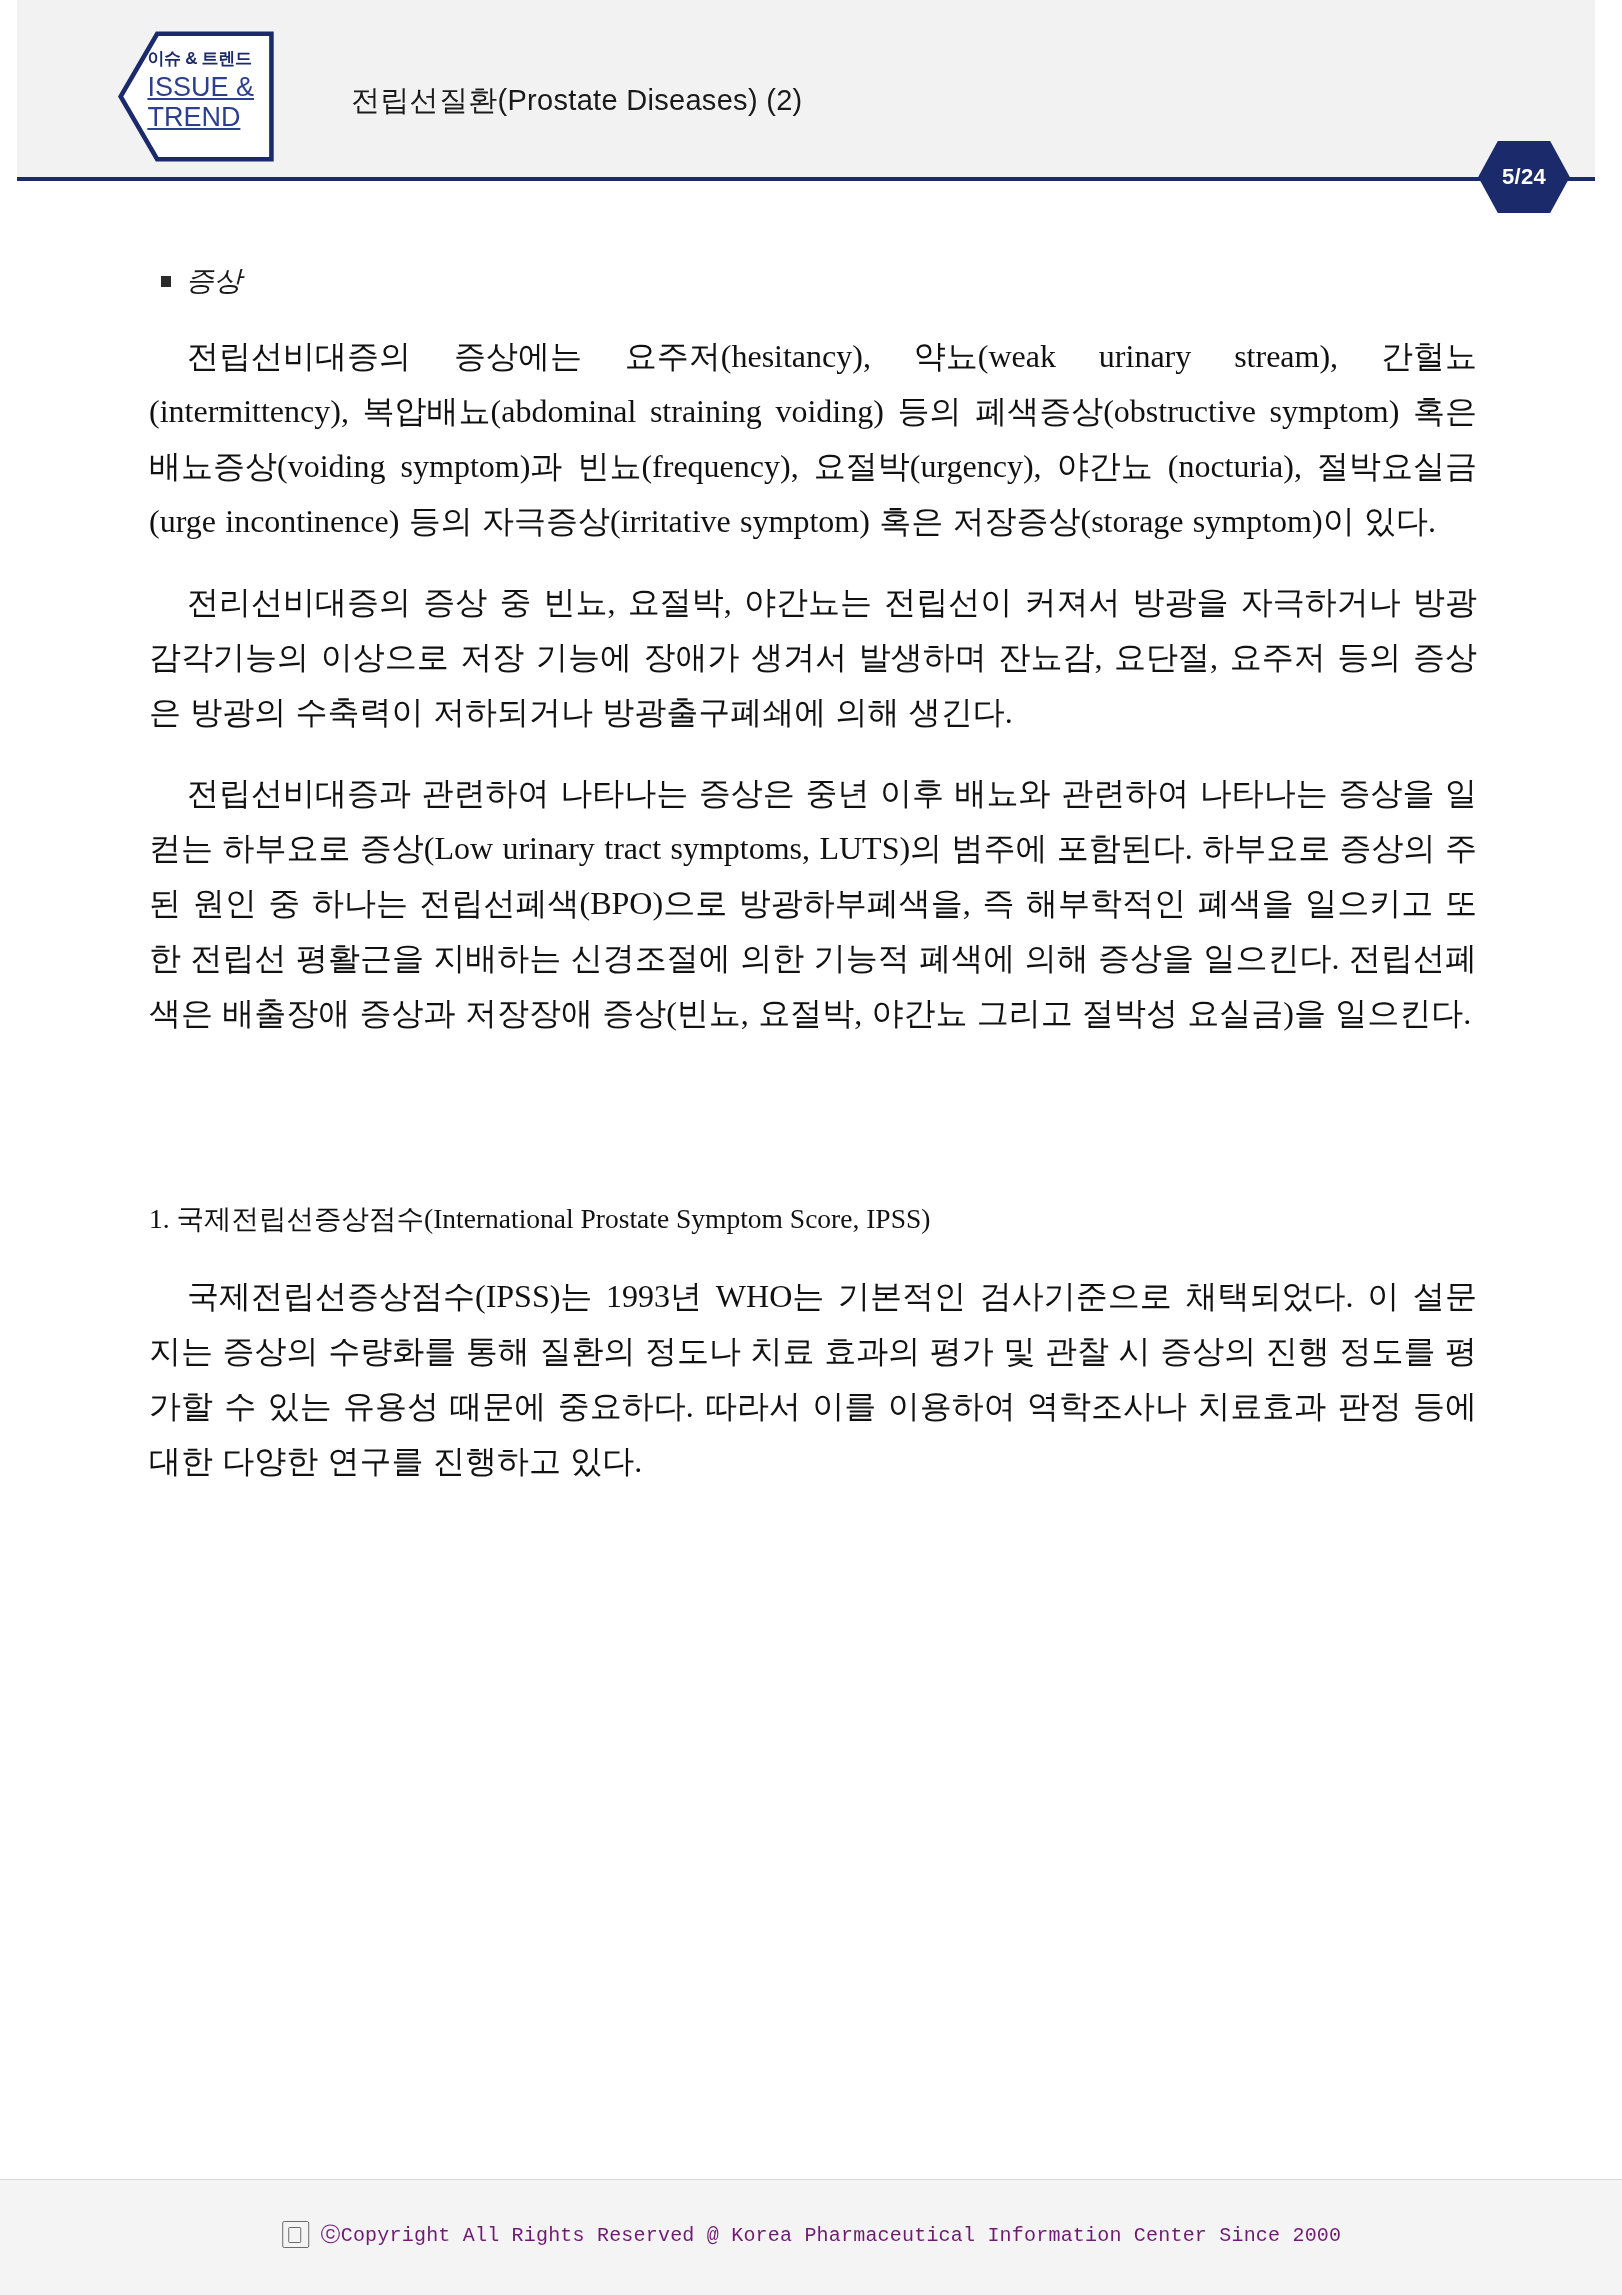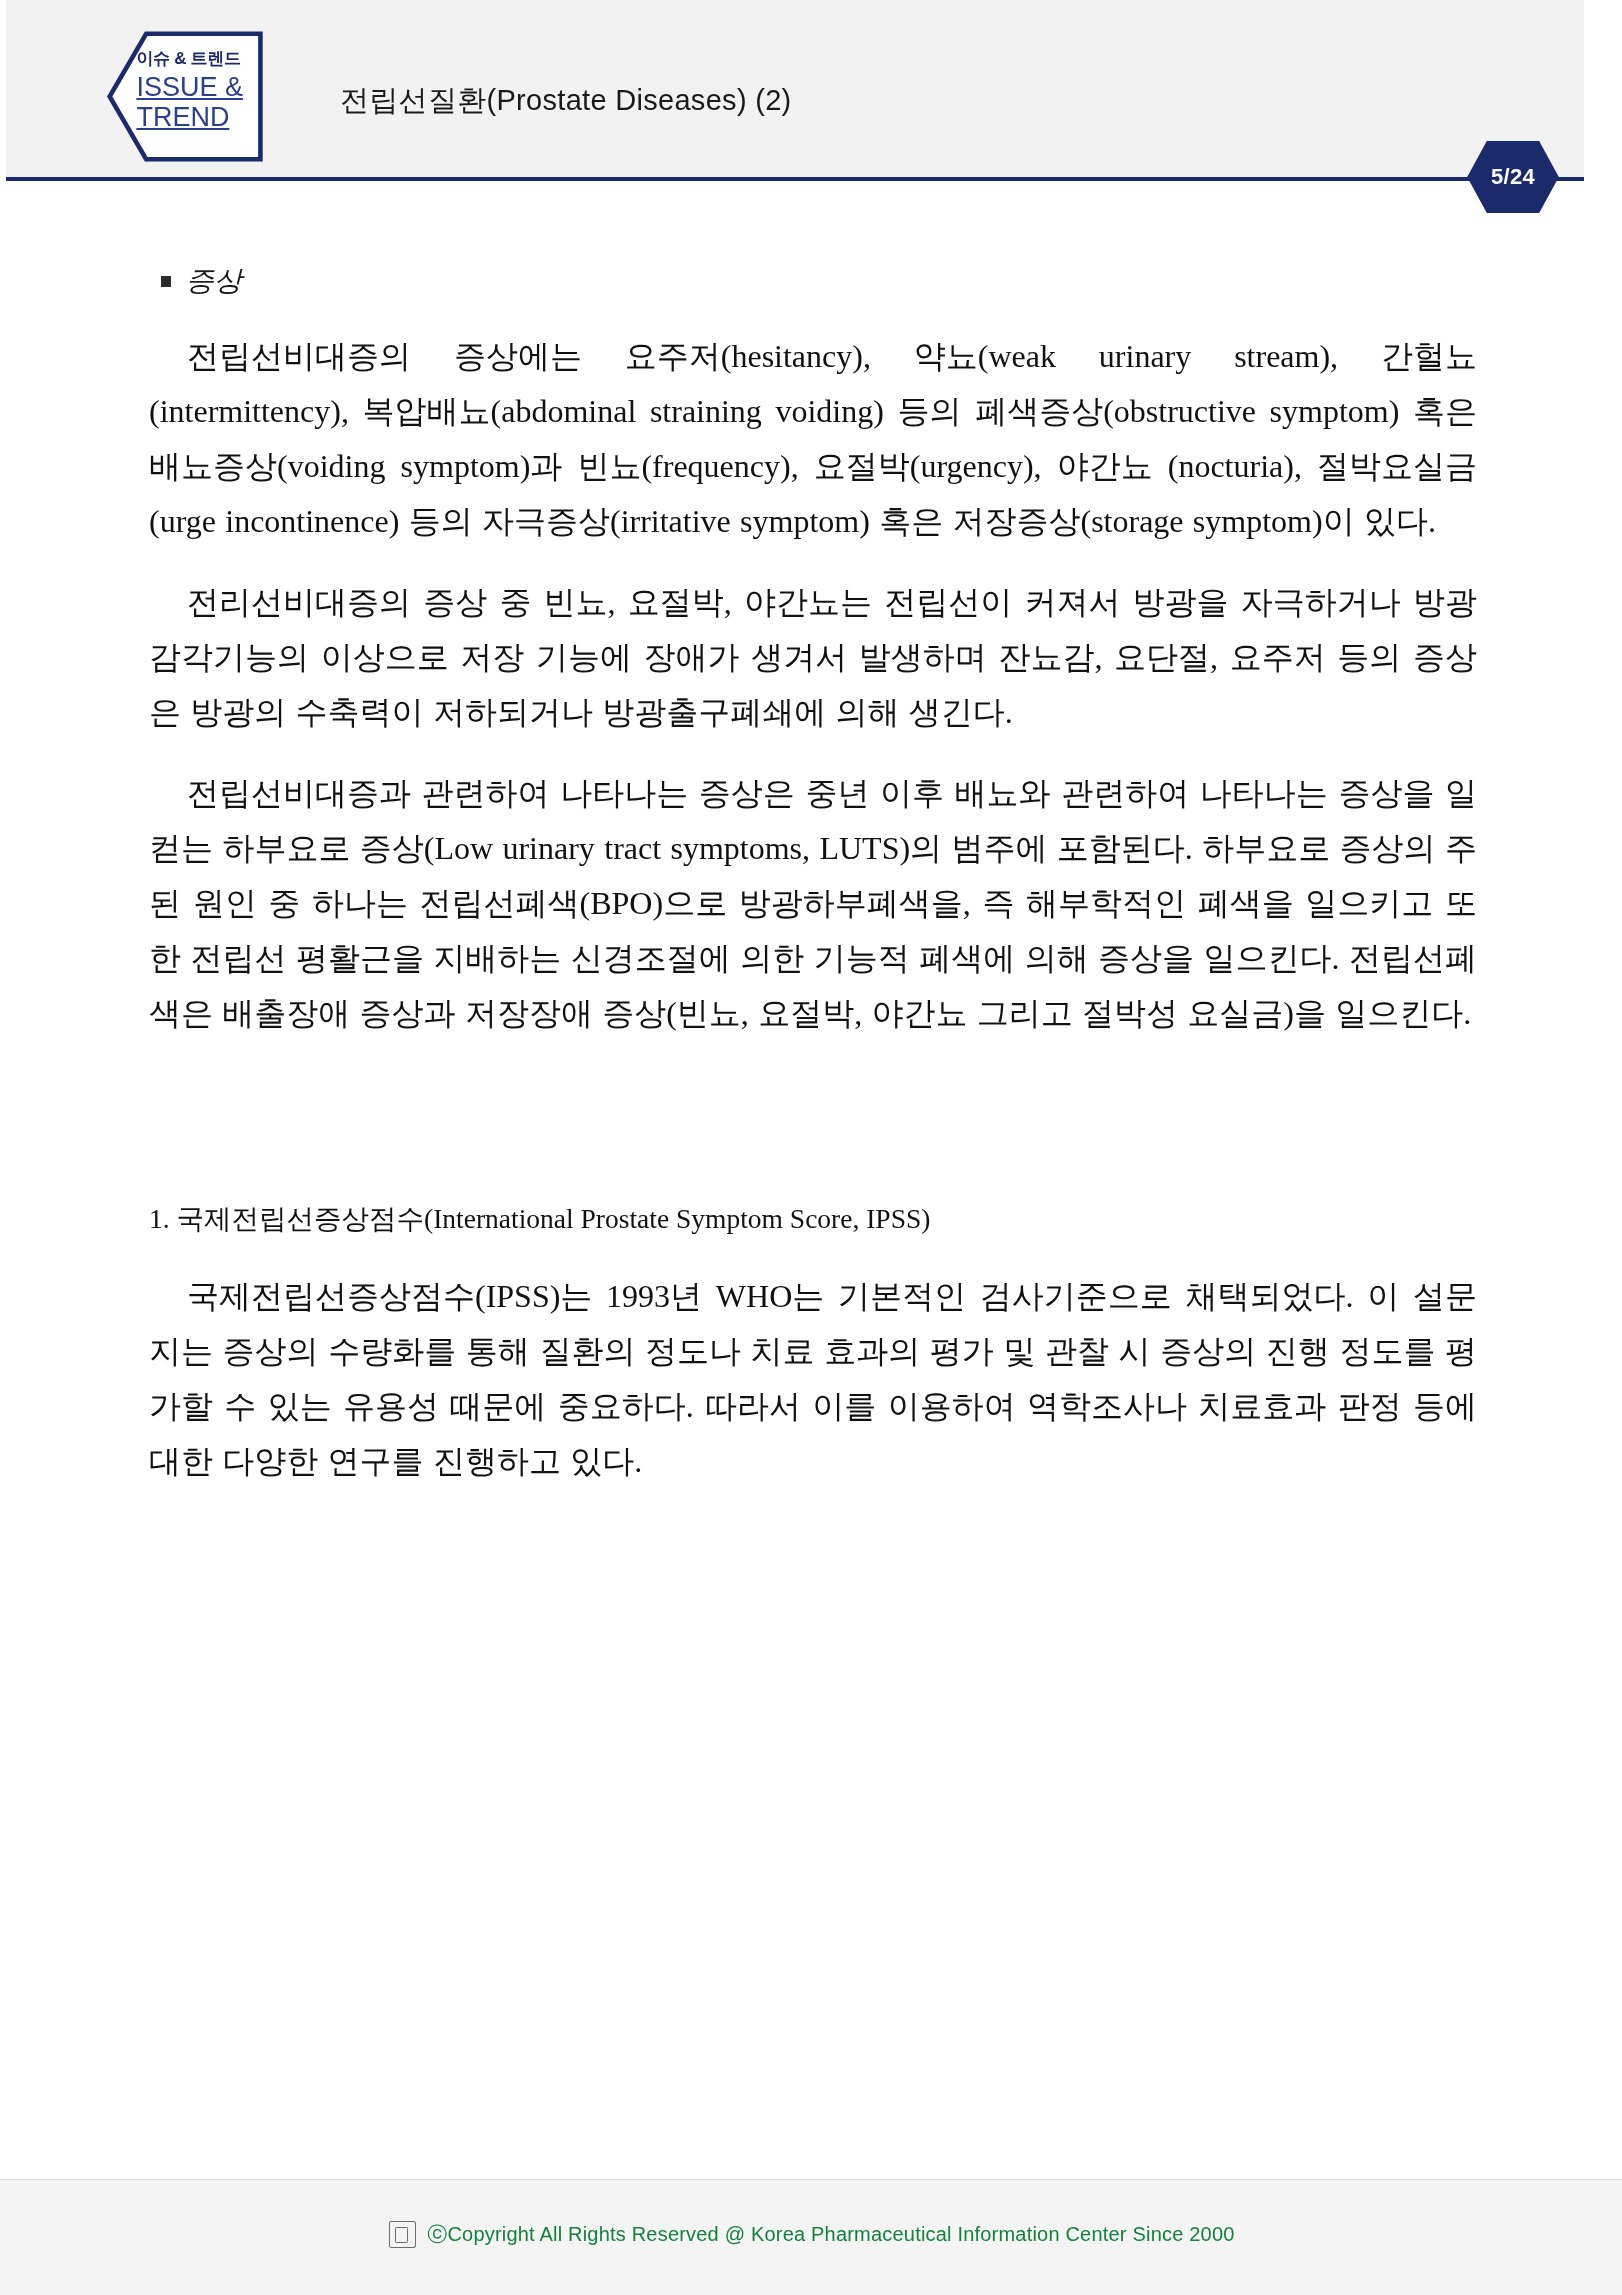--- a/index.html
+++ b/index.html
@@ -14,21 +14,21 @@
     position: relative;
     width: 1623px;
     height: 2295px;
     background: #ffffff;
     overflow: hidden;
   }
 
   
   .header {
     position: absolute;
-    left: 6px;
+    left: 17px;
     top: 0;
     width: 1578px;
     height: 177px;
     background: #f2f2f2;
     border-bottom: 4.6px solid #1b2a6b;
   }
   .header-badge {
     position: absolute;
     left: 101px;
     top: 31px;
@@ -175,23 +175,23 @@
     content: "";
     position: absolute;
     left: 5.9px;
     top: 4.6px;
     width: 10.5px;
     height: 14.4px;
     border: 1.3px solid #6b6b6b;
     border-radius: 1.3px;
   }
   .footer-text {
-    font-family: Liberation Sans, sans-serif;
+    font-family: Liberation Mono, monospace;
     font-size: 20px;
-    color: #15803d;
+    color: #701a75;
     letter-spacing: 0.2px;
   }
 </style>
 </head>
 <body>
 
 <div class="page">
 
   <div class="header">
 

